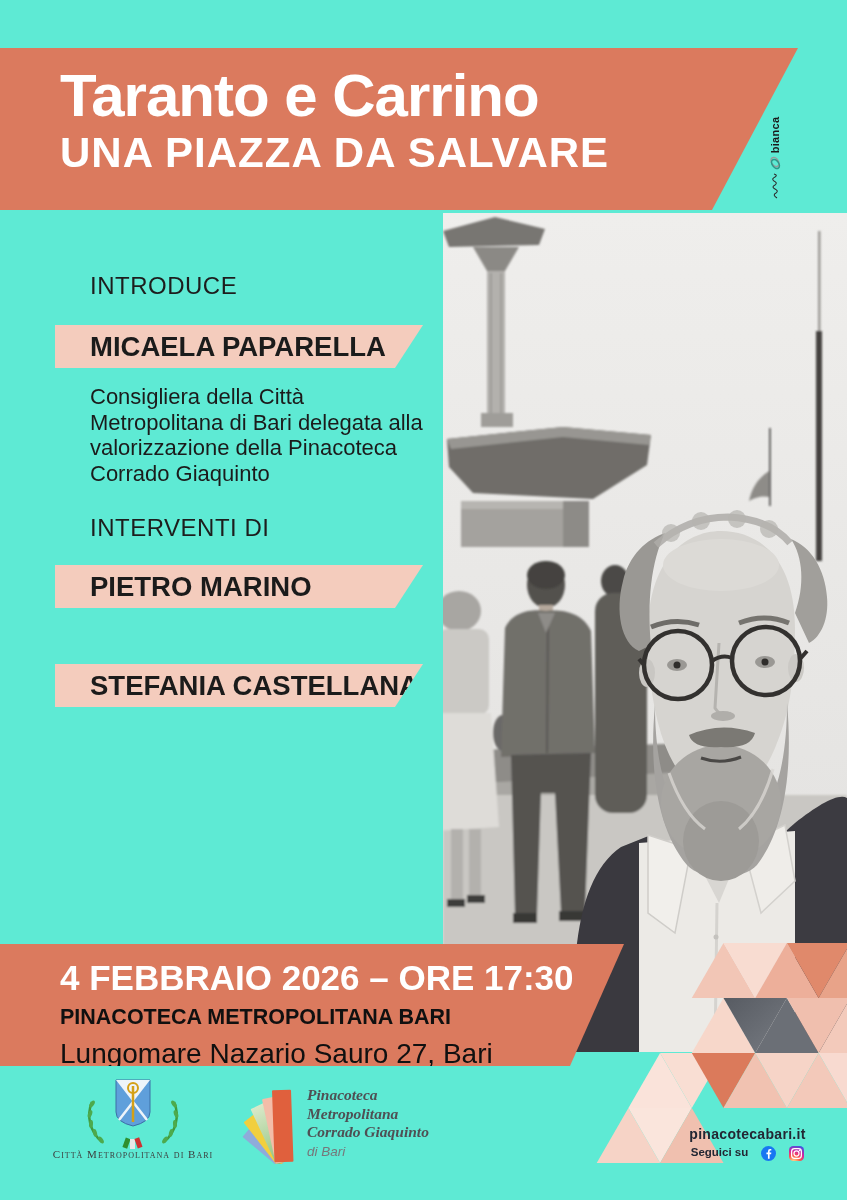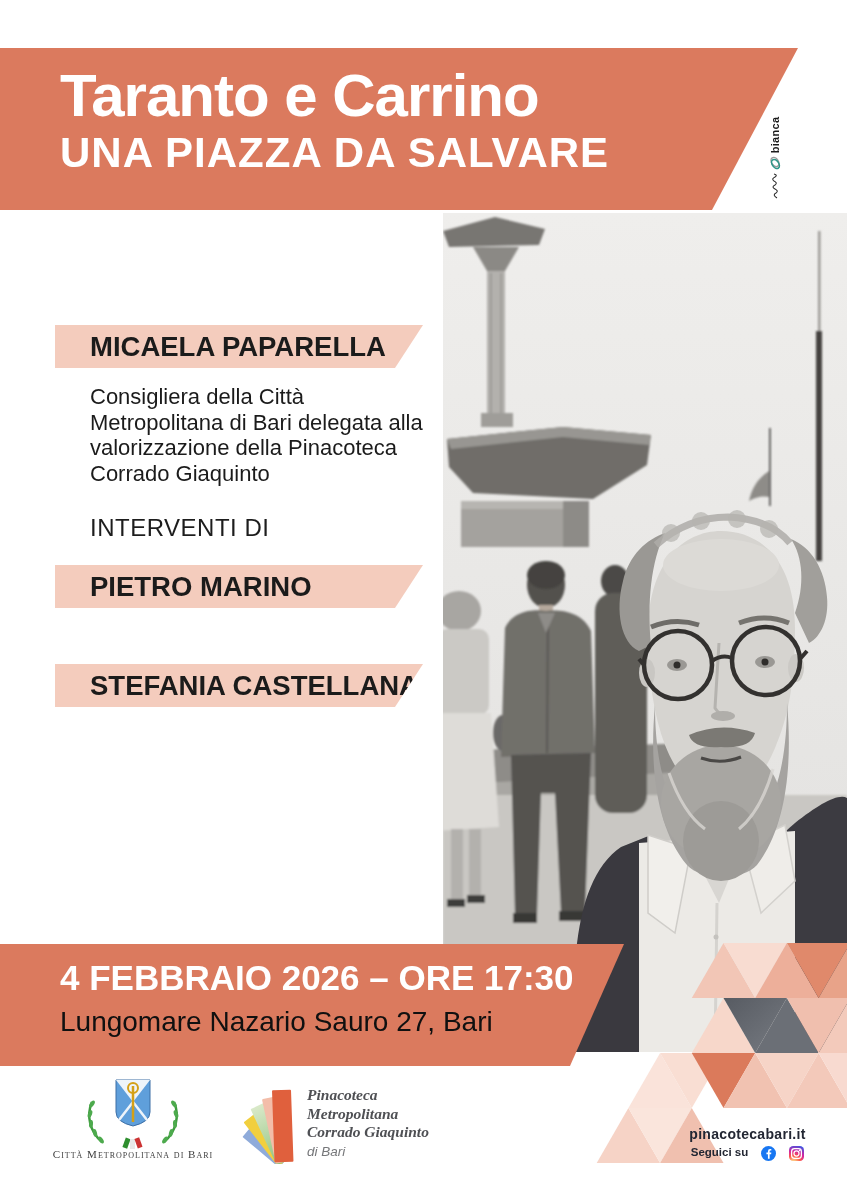--- a/index.html
+++ b/index.html
@@ -1,18 +1,18 @@
 <!DOCTYPE html>
 <html><head>
 <meta charset="utf-8">
 <style>
   html,body{margin:0;padding:0;background:#888;}
   .page{
     position:relative;width:847px;height:1200px;margin:0 auto;
-    background:#ffffff;overflow:hidden;
+    background:#5eead4;overflow:hidden;
     font-family:"Liberation Sans", sans-serif;color:#1b1b1b;
   }
   
   .photo{position:absolute;left:443px;top:213px;width:404px;height:839px;z-index:1;}
   
   .mosaic{position:absolute;left:563px;top:935px;width:284px;height:235px;z-index:2;}
   
   .title-banner{
     position:absolute;left:0;top:48px;width:798px;height:162px;z-index:3;
     background:#DB7A5E;
@@ -252,38 +252,40 @@
     <svg class="squiggle" width="26" height="10" viewBox="0 0 26 10">
       <path d="M1,7 Q4,2 6,6 Q8,9 10,5 Q12,1 14,5 Q16,8 18,4 Q20,1 22,5 Q24,8 25,4" stroke="#2a2a2a" stroke-width="1.1" fill="none"></path>
     </svg>
     <svg class="olive" width="14" height="12" viewBox="0 0 14 12">
       <ellipse cx="8" cy="6" rx="5" ry="3.4" transform="rotate(-35 8 6)" fill="none" stroke="#9a9a9a" stroke-width="1.4"></ellipse>
       <ellipse cx="6" cy="6.5" rx="5" ry="3.2" transform="rotate(-35 6 6.5)" fill="none" stroke="#2e9688" stroke-width="1.6"></ellipse>
     </svg>
     <span class="ptxt">bianca</span>
   </div>
 
+  <div class="sec-label" style="top:272px">INTRODUCE</div>
 
   <div class="speaker-banner" style="top:325px">
     <span>MICAELA PAPARELLA</span>
   </div>
   <p class="role" style="top:362px">Consigliera della Città Metropolitana di Bari delegata alla valorizzazione della Pinacoteca Corrado Giaquinto</p>
 
   <div class="sec-label" style="top:514px">INTERVENTI DI</div>
 
   <div class="speaker-banner" style="top:565px">
     <span>PIETRO MARINO</span>
   </div>
 
   <div class="speaker-banner" style="top:664px">
     <span>STEFANIA CASTELLANA</span>
   </div>
 
   <div class="date-banner">
     <div class="when">4 FEBBRAIO 2026 – ORE 17:30</div>
+    <div class="venue">PINACOTECA METROPOLITANA BARI</div>
     <div class="addr">Lungomare Nazario Sauro 27, Bari</div>
   </div>
 
   <svg class="crest" width="122" height="78" viewBox="0 0 122 78" xmlns="http://www.w3.org/2000/svg">
 
     <path d="M30,66 C18,56 14,40 20,26" stroke="#3f9b3f" stroke-width="2.5" fill="none"></path>
     <path d="M92,66 C104,56 108,40 102,26" stroke="#3f9b3f" stroke-width="2.5" fill="none"></path>
     <g fill="#4daa4d">
       <ellipse cx="20" cy="28" rx="4" ry="2" transform="rotate(-55 20 28)"></ellipse>
       <ellipse cx="18" cy="38" rx="4" ry="2" transform="rotate(-70 18 38)"></ellipse>

